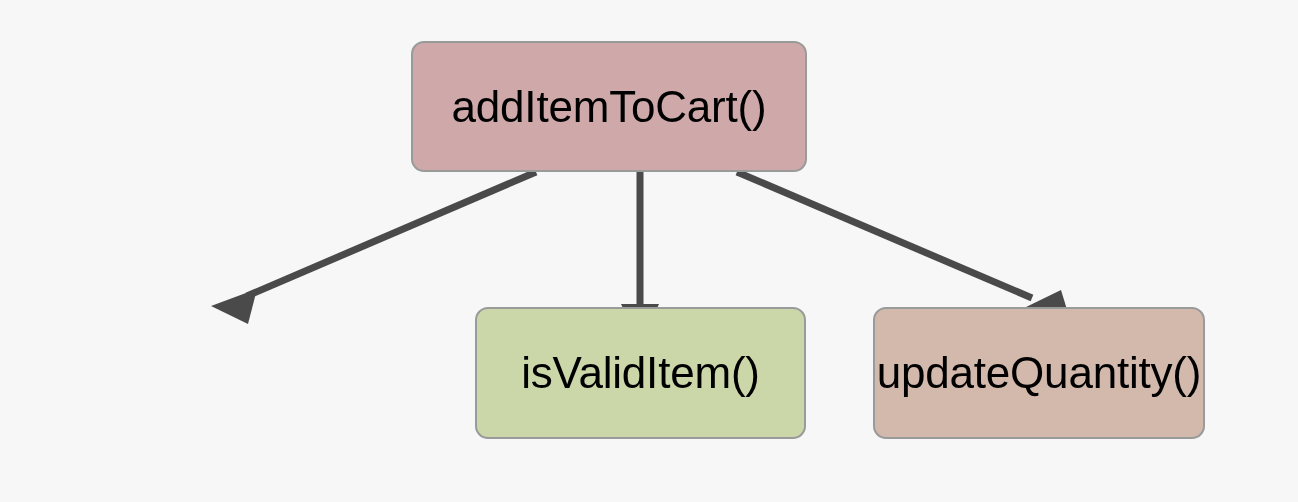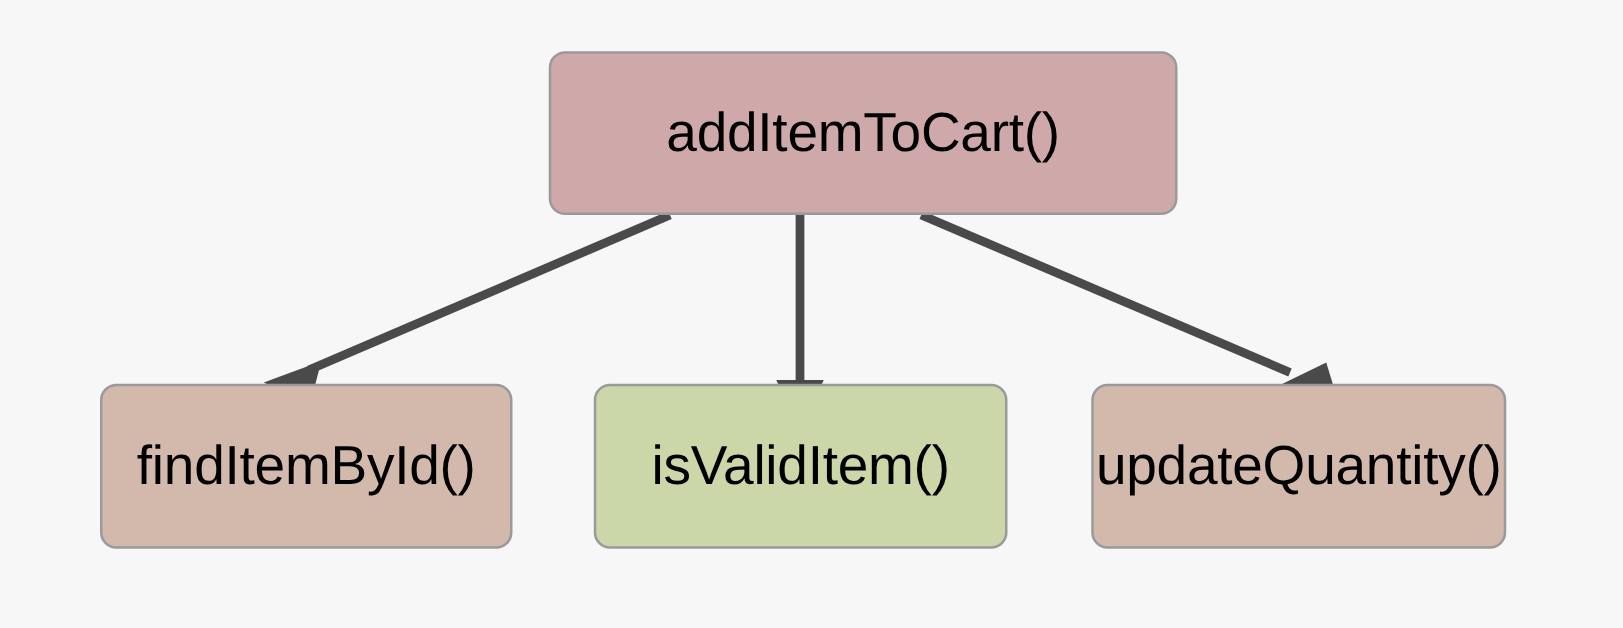--- a/index.html
+++ b/index.html
@@ -40,21 +40,21 @@
   }
   .node-label {
     font-size: 44px;
     line-height: 1;
     color: #000000;
     white-space: nowrap;
     letter-spacing: -0.2px;
     font-weight: 400;
   }
   
-  #node-root        { left: 411px; top: 41px;  width: 503px; height: 131px; margin-left: 28px; }
+  #node-root        { left: 411px; top: 41px;  width: 396px; height: 131px; }
   #node-find        { left: 80px;  top: 307px; width: 330px; height: 132px; }
   #node-isvalid     { left: 475px; top: 307px; width: 331px; height: 132px; align-items: center; }
   #node-update      { left: 873px; top: 307px; width: 332px; height: 132px; }
 </style>
 </head>
 <body>
 
 <div id="diagram-canvas">
 
   <svg id="edge-layer" viewBox="0 0 1298 502" width="1298" height="502" xmlns="http://www.w3.org/2000/svg">
@@ -72,23 +72,20 @@
     <g>
       <line x1="737" y1="172" x2="1032" y2="298" stroke="#4a4a4a" stroke-width="7" stroke-linecap="butt"></line>
       <polygon points="1072,326 1024,308 1061,290" fill="#4a4a4a"></polygon>
     </g>
   </svg>
 
   <div class="node" id="node-root" style="background:#cfa9a9;">
     <span class="node-label">addItemToCart()</span>
   </div>
 
-  <div class="node" id="node-find" style="background:#d3b8ac;">
-    <span class="node-label">findItemById()</span>
-  </div>
 
   <div class="node" id="node-isvalid" style="background:#cbd6a9;">
     <span class="node-label">isValidItem()</span>
   </div>
 
   <div class="node" id="node-update" style="background:#d3b8ac;">
     <span class="node-label">updateQuantity()</span>
   </div>
 
 </div>

